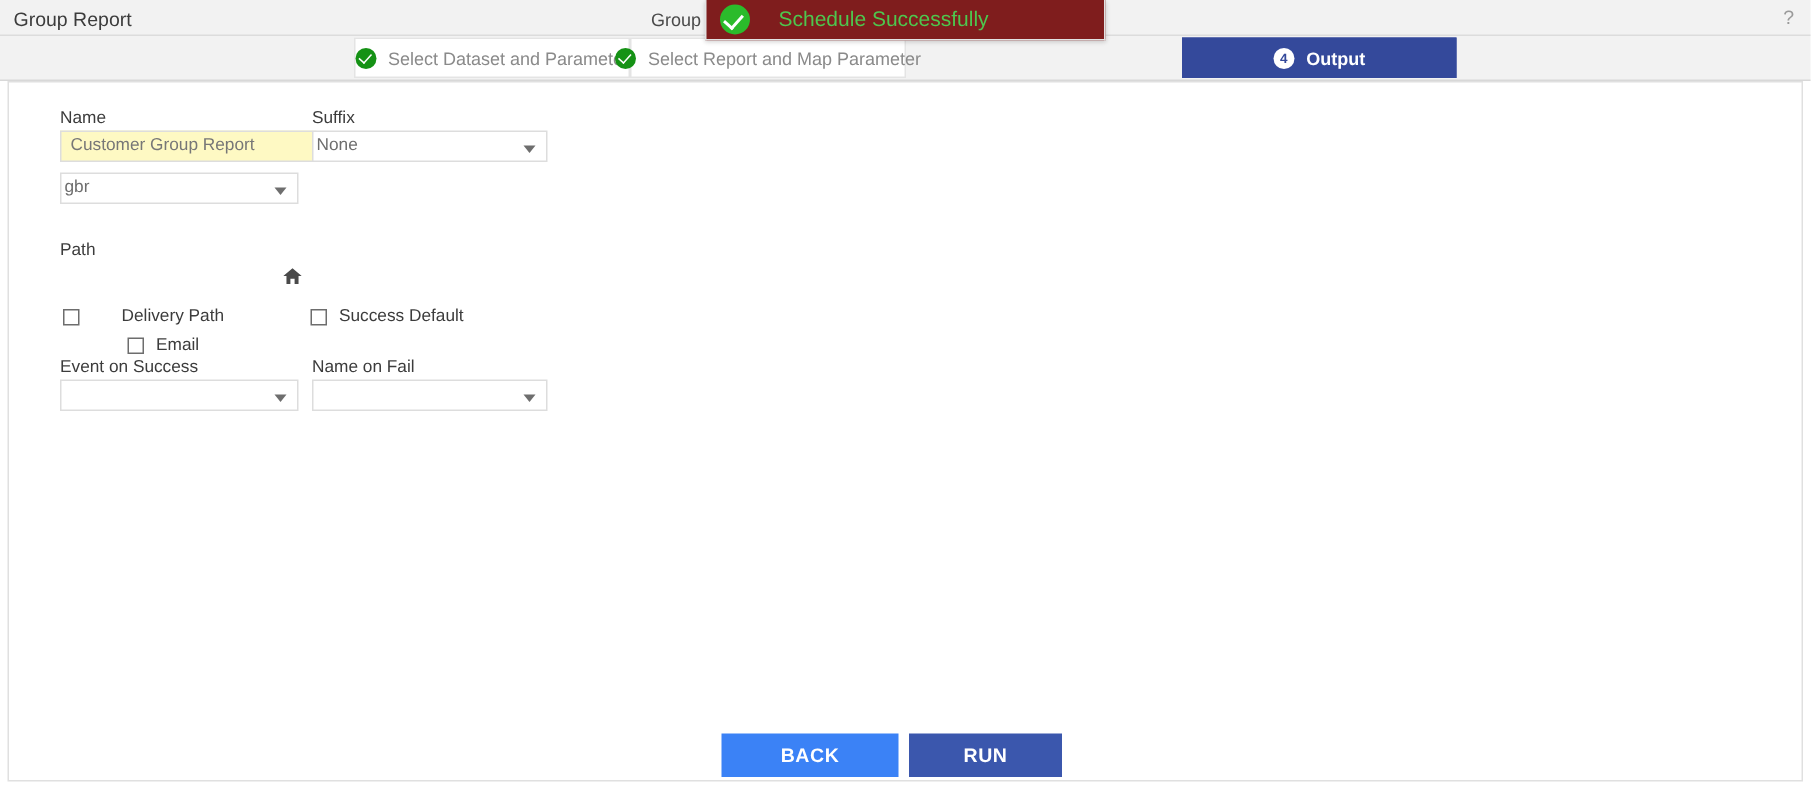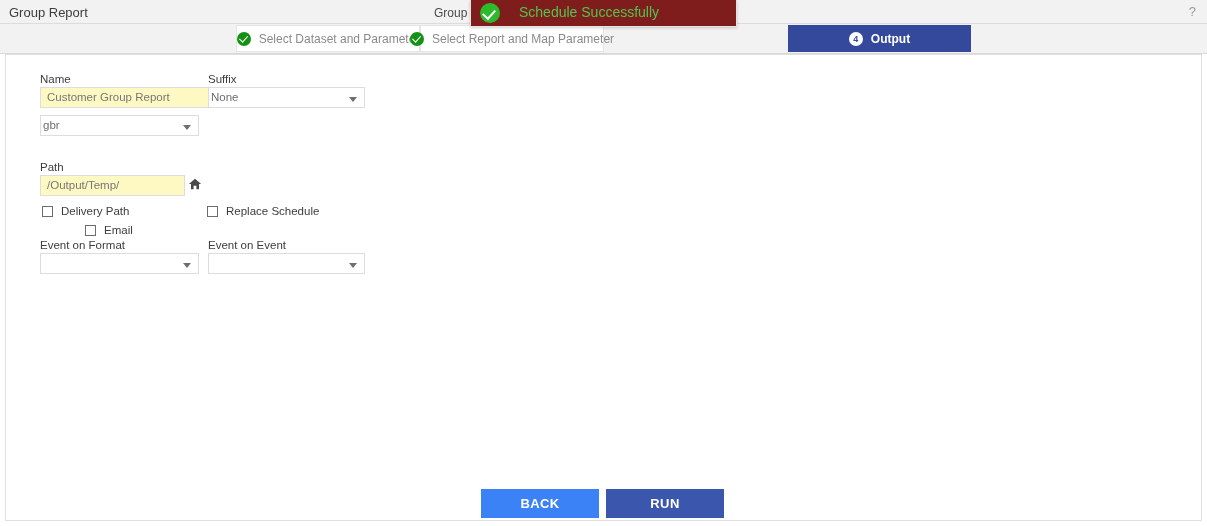--- a/index.html
+++ b/index.html
@@ -247,21 +247,21 @@
     justify-content: center;
     font-size: 13px;
     font-weight: bold;
     color: #ffffff;
     letter-spacing: 0.4px;
     cursor: pointer;
     border: none;
     font-family: "Liberation Sans", sans-serif;
   }
   .btn-back { background: #3b82f6; left: 481px; top: 489px; width: 118px; }
-  .btn-run  { background: #3b57ad; left: 606px; top: 489px; width: 118px; }
+  .btn-run  { background: #3b57ad; left: 606px; top: 489px; width: 102px; }
 </style>
 </head>
 <body>
 
 <div class="header">
   <div class="header-title">Group Report</div>
   <div class="header-center">
     <span>Group r</span><span>et </span><a href="#" class="guide-link">guide</a>
   </div>
   <div class="help-icon">?</div>
@@ -303,47 +303,46 @@
     <span class="select-arrow"></span>
   </div>
 
   <div class="field-label" style="left:52px; top:62px;">Format</div>
   <div class="select-box" style="left:34px; top:60px; width:159px;">
     <span>gbr</span>
     <span class="select-arrow"></span>
   </div>
 
   <div class="field-label" style="left:34px; top:106px;">Path</div>
-  <div class="text-input" style="left:34px; top:120px; width:145px;">/Output/Temp/</div>
   <svg class="home-icon" style="left:182px; top:122px;" viewBox="0 0 16 16">
     <path d="M8 2 L15 8 L12.6 8 L12.6 14 L9.6 14 L9.6 10 L6.4 10 L6.4 14 L3.4 14 L3.4 8 L1 8 Z" fill="#4a4a4a"></path>
   </svg>
 
-  <div class="cb-row" style="left:36px; top:150px;">
+  <div class="cb-row" style="left:36px; top:150px;gap:20px;">
     <span class="cb-box"></span>
     <span class="cb-label">Delivery Path</span>
   </div>
 
   <div class="cb-row" style="left:201px; top:150px;">
     <span class="cb-box"></span>
-    <span class="cb-label">Replace Schedule</span>
+    <span class="cb-label">Success Default</span>
   </div>
 
   <div class="cb-row" style="left:36px; top:169px;padding-left:43px;">
     <span class="cb-box"></span>
     <span class="cb-label">Email</span>
   </div>
 
-  <div class="field-label" style="left:34px; top:184px;">Event on Format</div>
+  <div class="field-label" style="left:34px; top:184px;">Event on Success</div>
   <div class="select-box" style="left:34px; top:198px; width:159px;">
     <span></span>
     <span class="select-arrow"></span>
   </div>
 
-  <div class="field-label" style="left:202px; top:184px;">Event on Event</div>
+  <div class="field-label" style="left:202px; top:184px;">Name on Fail</div>
   <div class="select-box" style="left:202px; top:198px; width:157px;">
     <span></span>
     <span class="select-arrow"></span>
   </div>
 
 </div>
 
 <div class="btn btn-back">BACK</div>
 <div class="btn btn-run">RUN</div>
 

